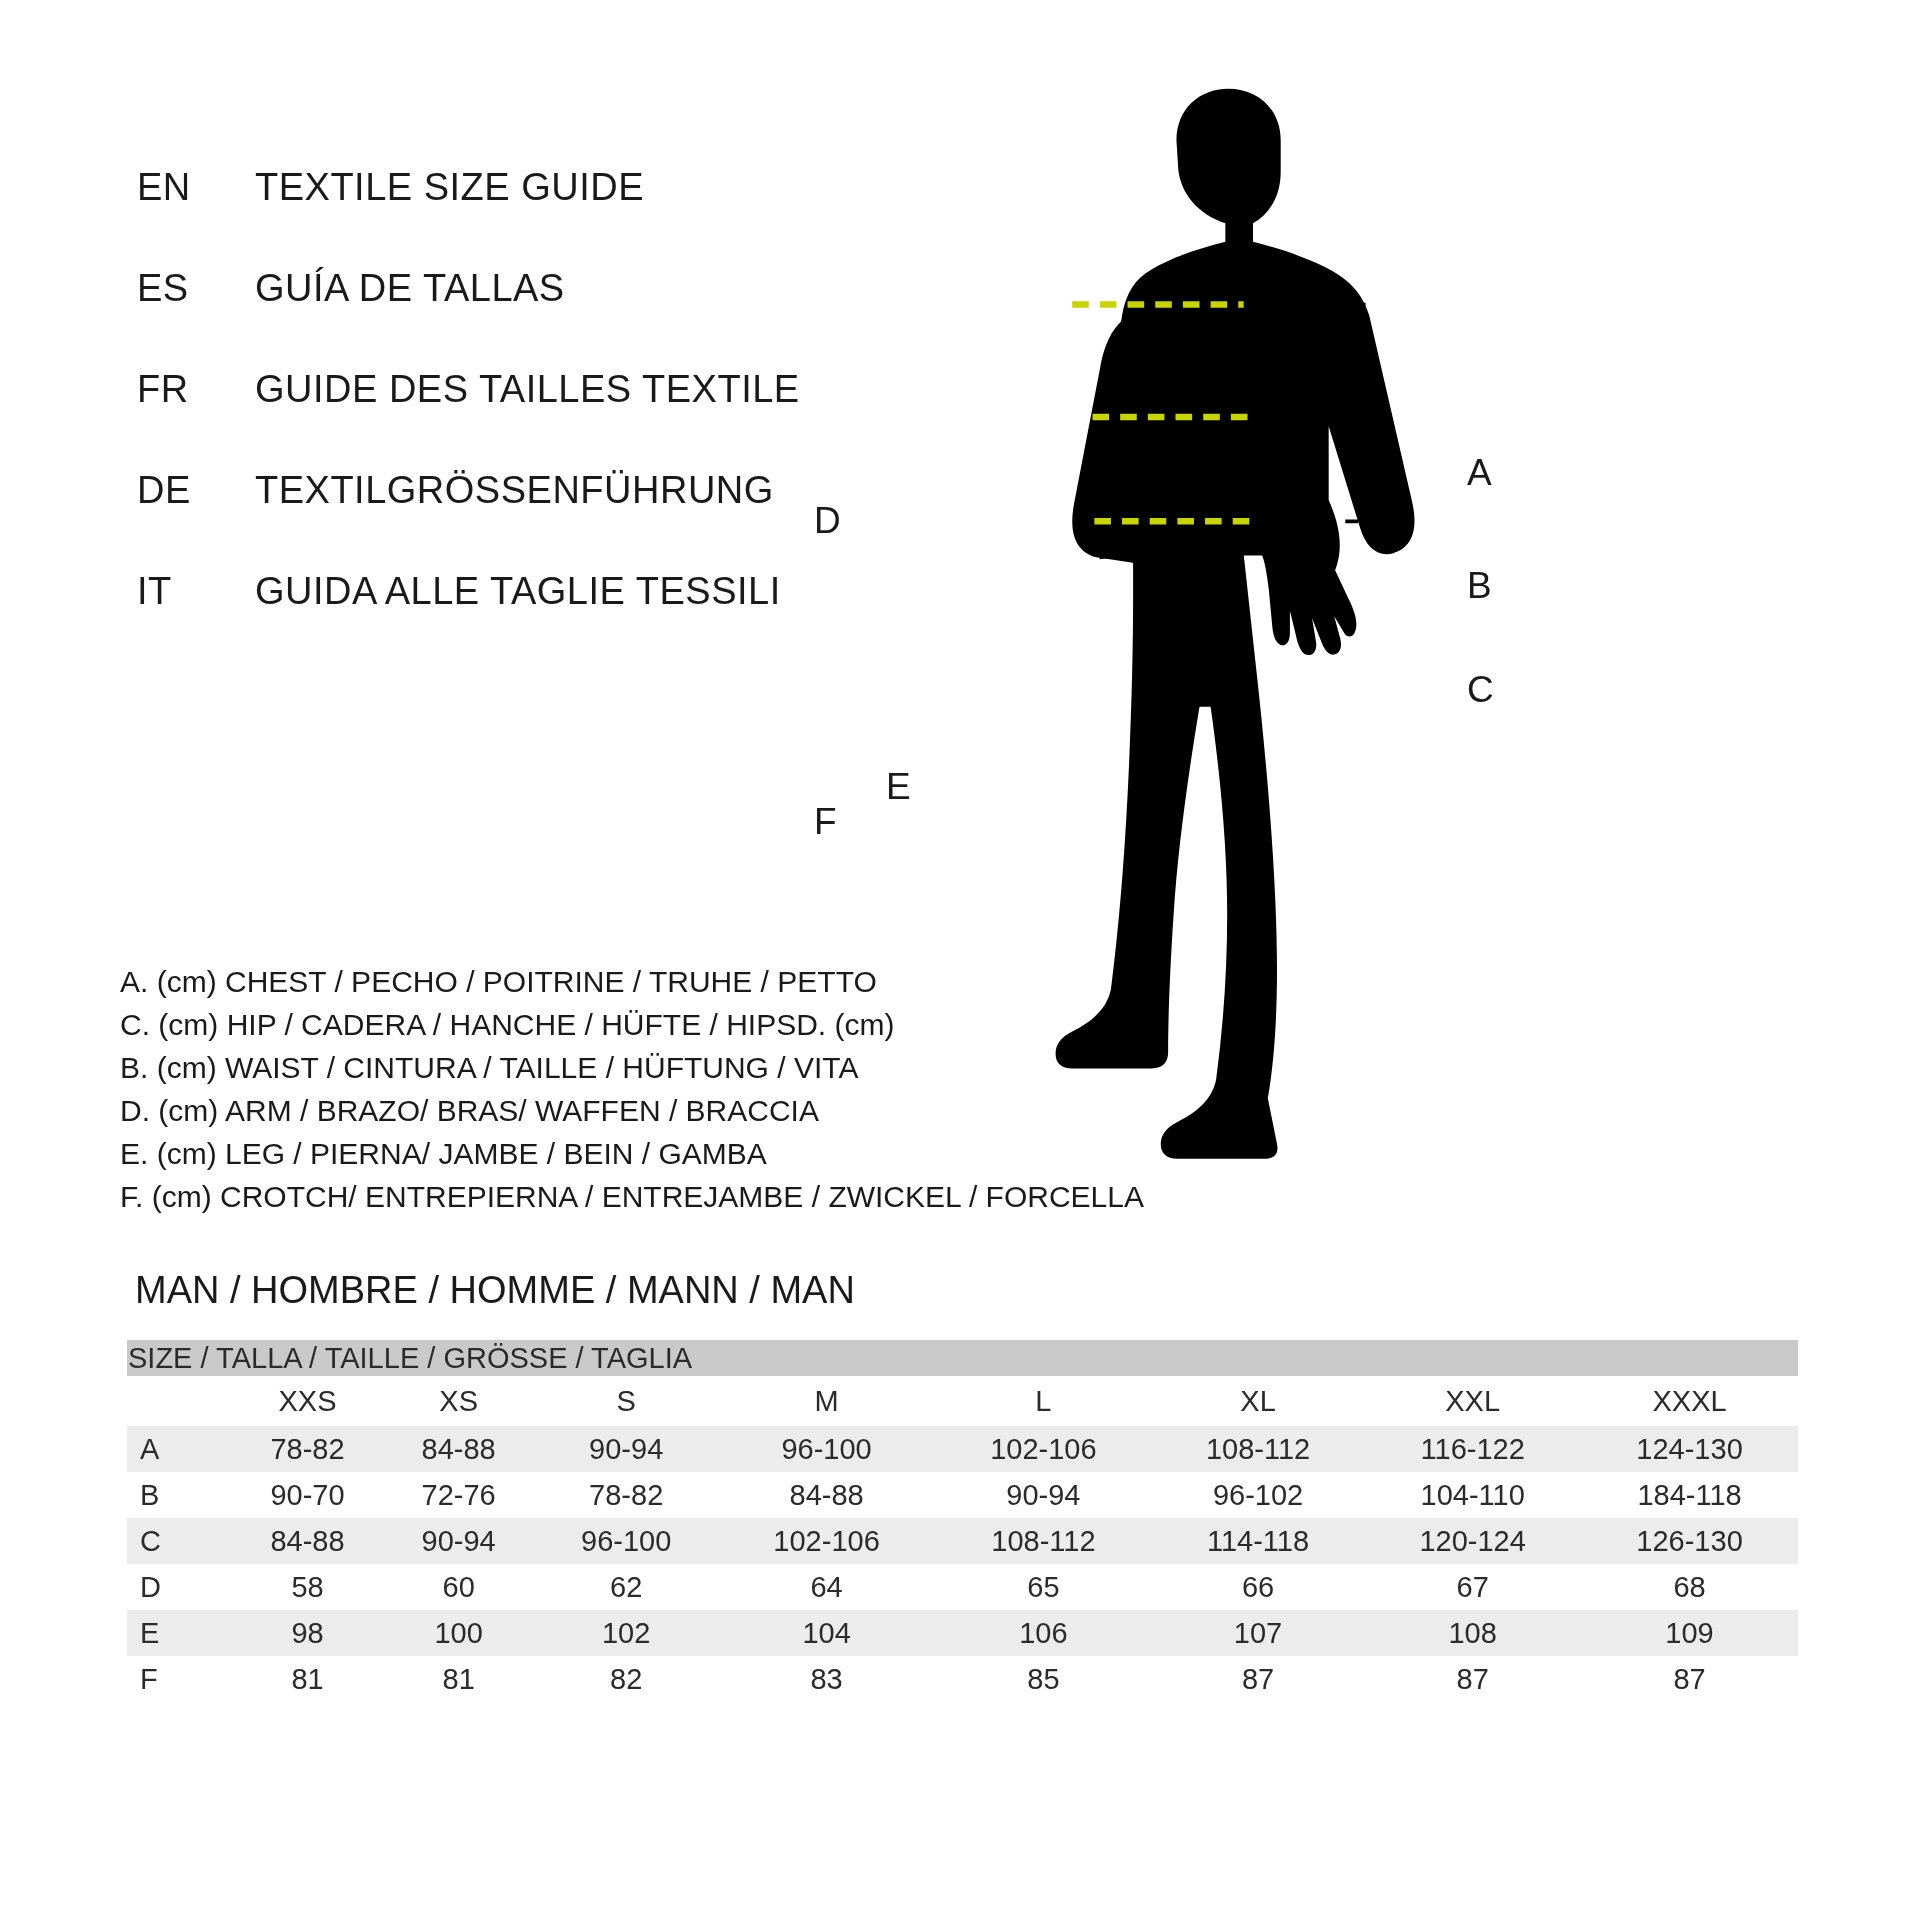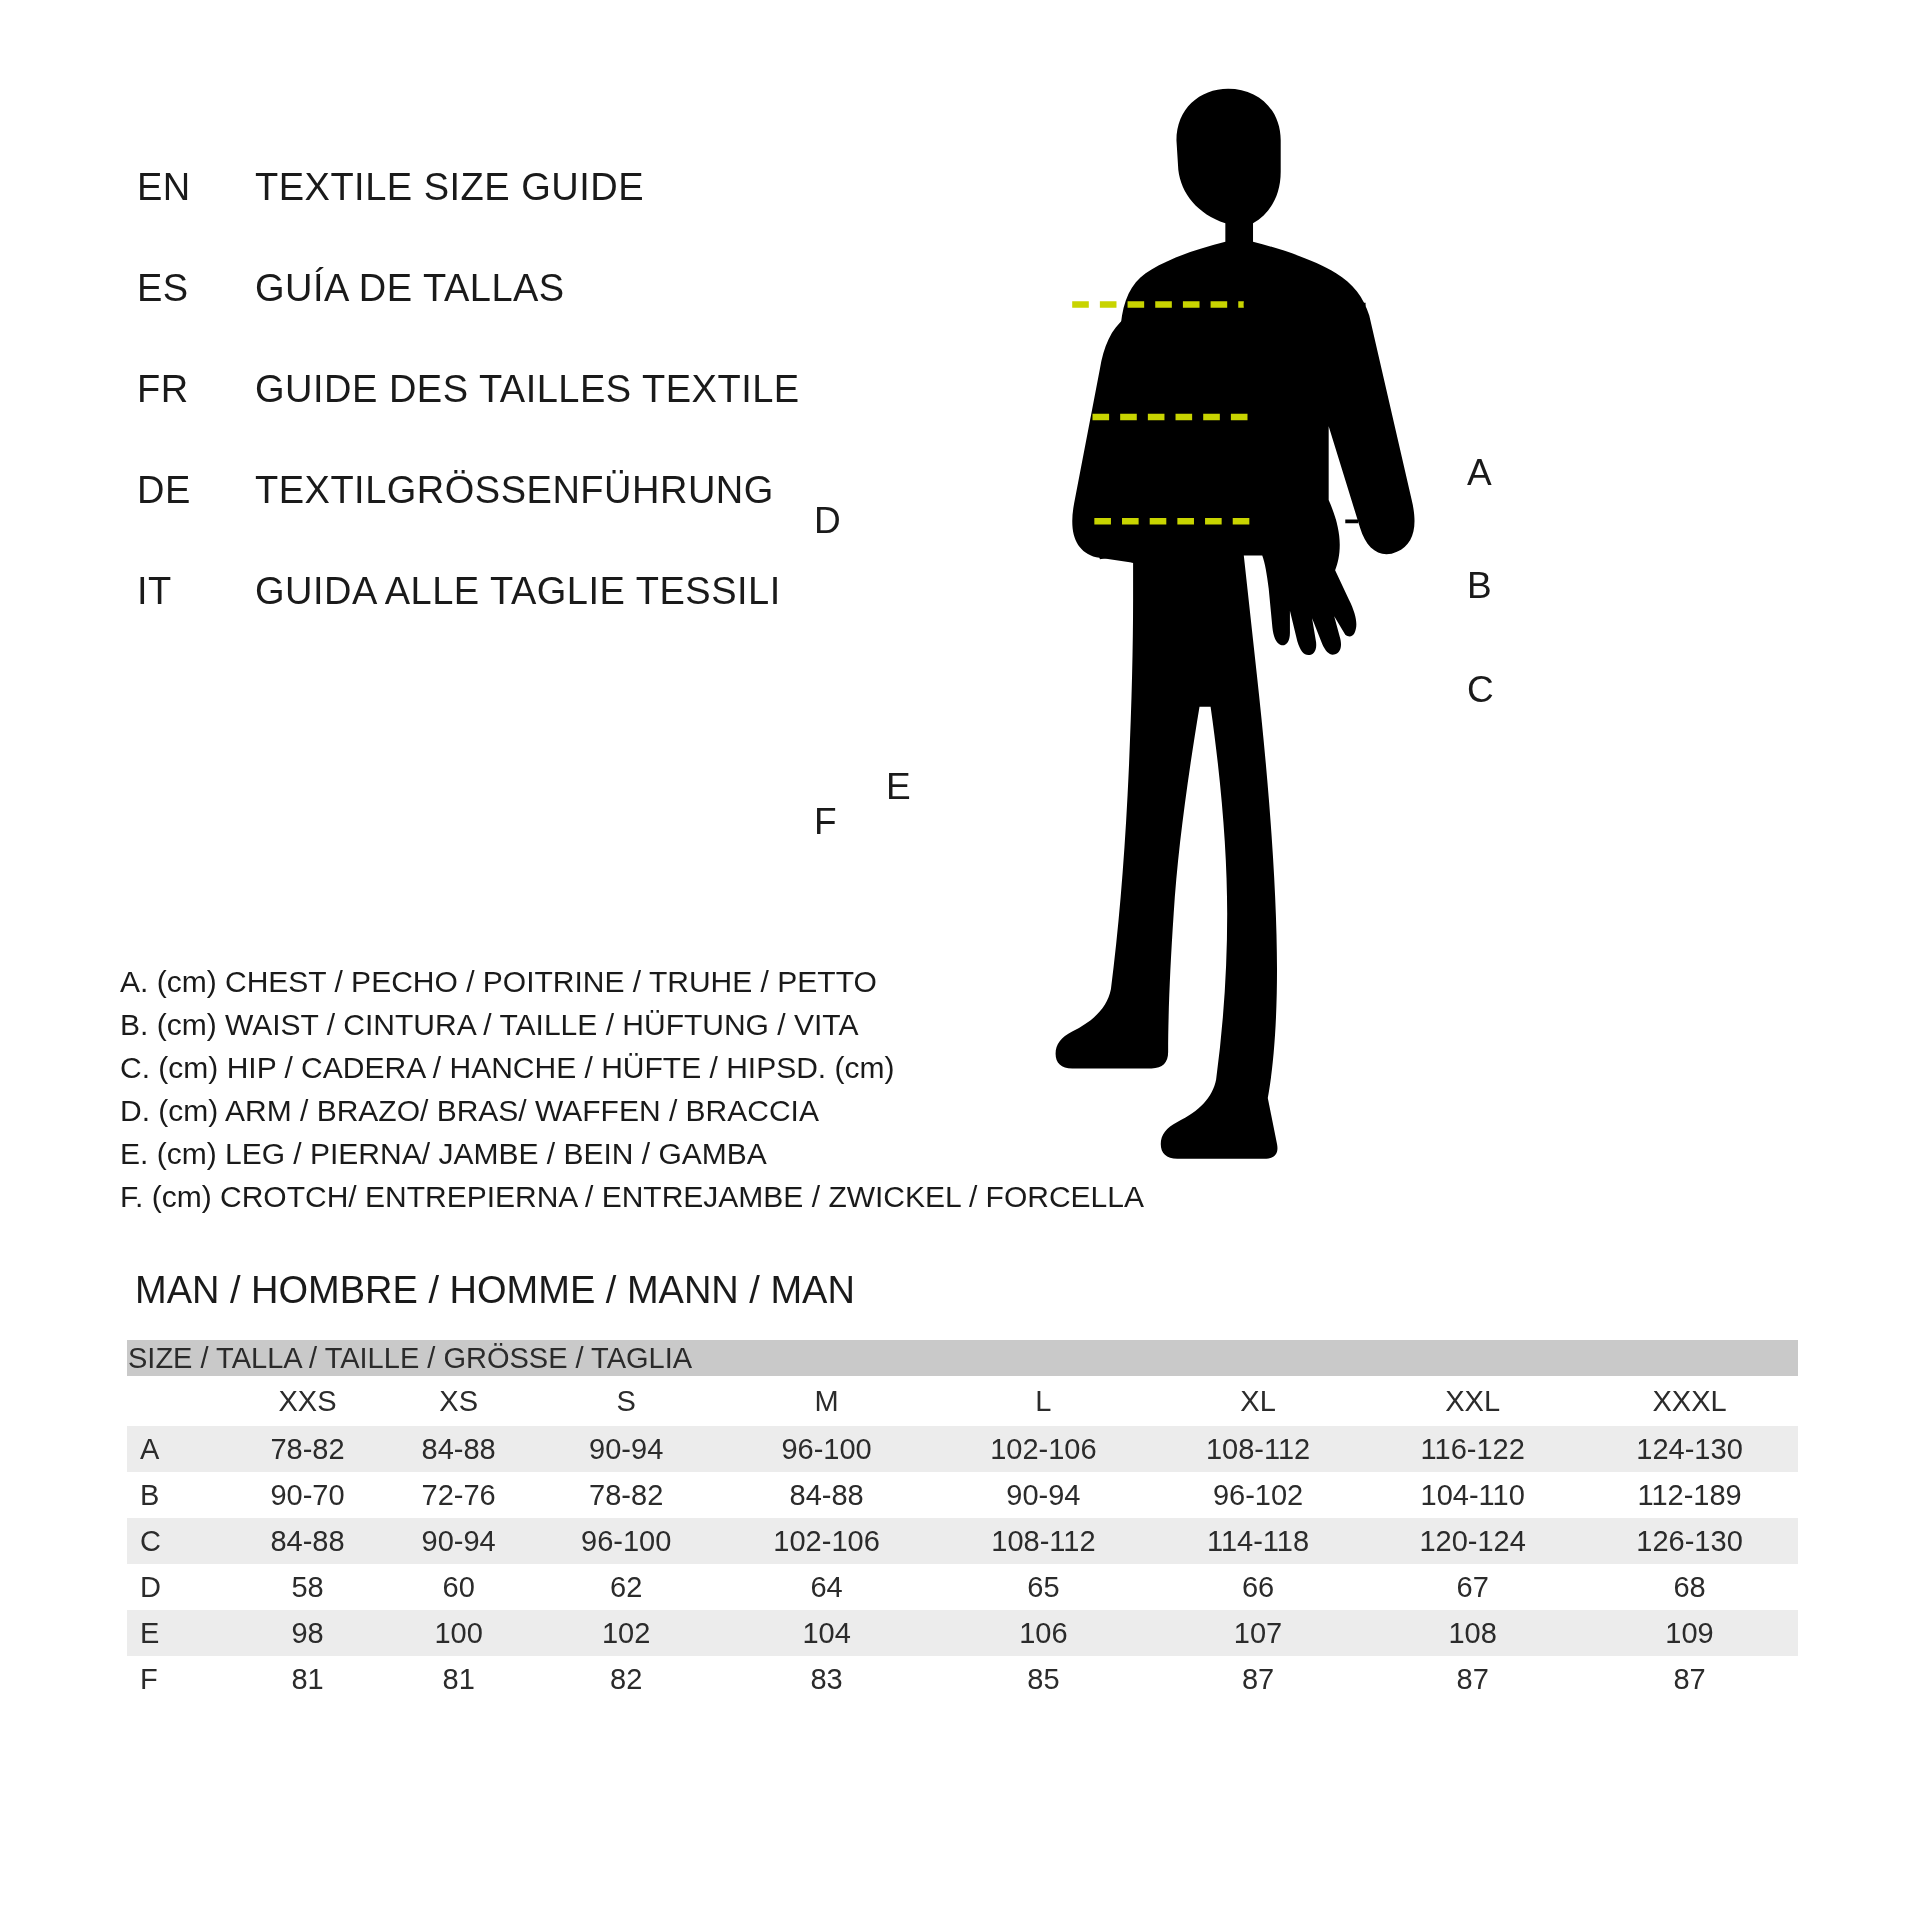--- a/index.html
+++ b/index.html
@@ -137,22 +137,22 @@
     <span class="title-text">TEXTILGRÖSSENFÜHRUNG</span>
   </div>
   <div class="title-row">
     <span class="title-lang">IT</span>
     <span class="title-text">GUIDA ALLE TAGLIE TESSILI</span>
   </div>
 </div>
 
 <div id="legend-block">
   <div class="legend-row">A. (cm) CHEST / PECHO / POITRINE / TRUHE / PETTO</div>
+  <div class="legend-row">C. (cm) HIP / CADERA / HANCHE / HÜFTE / HIPSD. (cm)</div>
   <div class="legend-row">B. (cm) WAIST / CINTURA / TAILLE / HÜFTUNG / VITA</div>
-  <div class="legend-row">C. (cm) HIP / CADERA / HANCHE / HÜFTE / HIPSD. (cm)</div>
   <div class="legend-row">D. (cm) ARM / BRAZO/ BRAS/ WAFFEN / BRACCIA</div>
   <div class="legend-row">E. (cm) LEG / PIERNA/ JAMBE / BEIN / GAMBA</div>
   <div class="legend-row">F. (cm) CROTCH/ ENTREPIERNA / ENTREJAMBE / ZWICKEL / FORCELLA</div>
 </div>
 
 <div id="gender-label">MAN / HOMBRE / HOMME / MANN / MAN</div>
 
 <div id="figure-area">
   <svg id="figure-svg" width="858" height="1135" viewBox="0 0 930 1230" xmlns="http://www.w3.org/2000/svg">
 
@@ -313,21 +313,21 @@
 
     <tr class="plain">
       <td class="rowlabel">B</td>
       <td>90-70</td>
       <td>72-76</td>
       <td>78-82</td>
       <td>84-88</td>
       <td>90-94</td>
       <td>96-102</td>
       <td>104-110</td>
-      <td>112-189</td>
+      <td>184-118</td>
     </tr>
 
     <tr class="shade">
       <td class="rowlabel">C</td>
       <td>84-88</td>
       <td>90-94</td>
       <td>96-100</td>
       <td>102-106</td>
       <td>108-112</td>
       <td>114-118</td>

